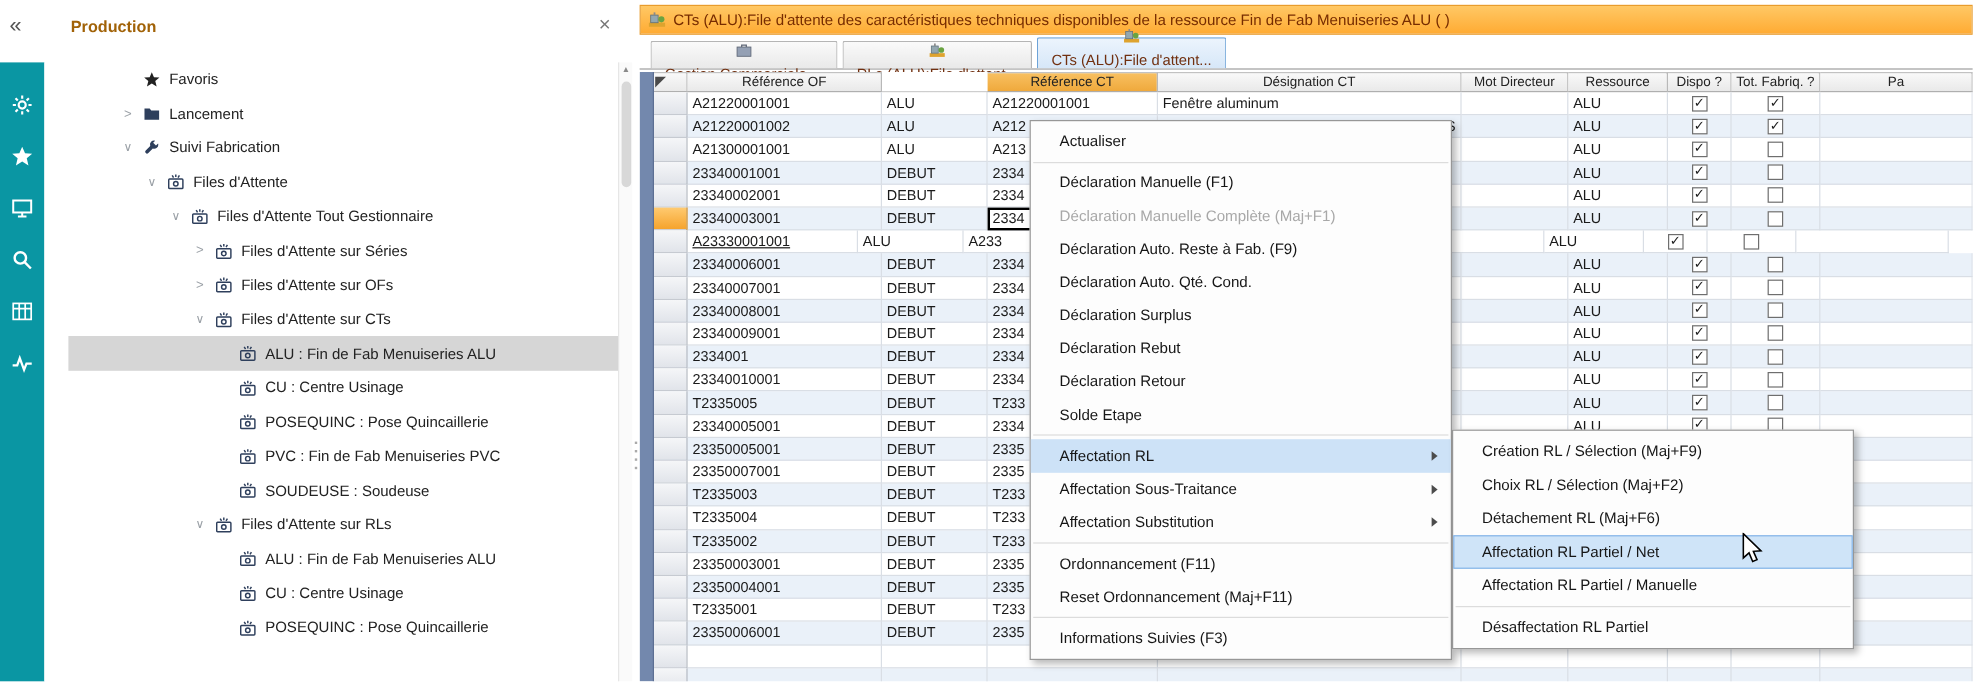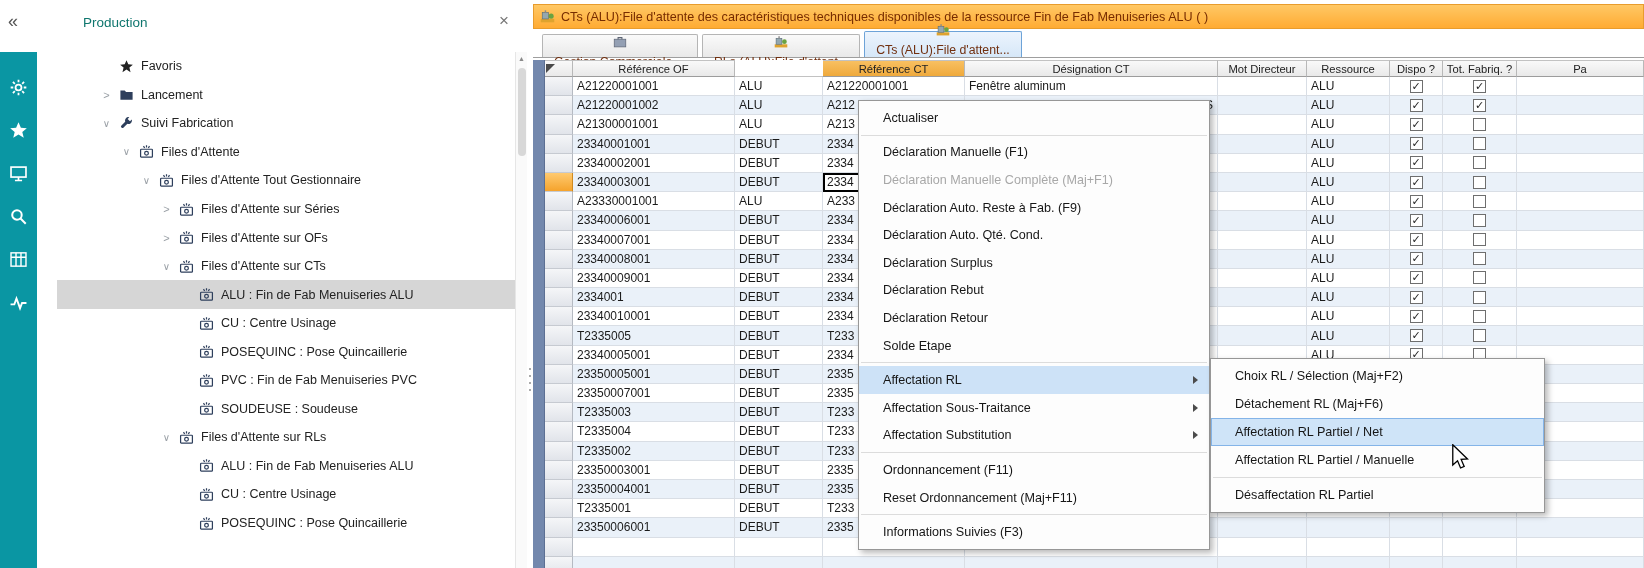--- a/index.html
+++ b/index.html
@@ -3,21 +3,21 @@
 <meta charset="utf-8">
 <style>
   *{margin:0;padding:0;box-sizing:border-box;}
   html,body{width:1644px;height:568px;overflow:hidden;background:#fff;
     font-family:"Liberation Sans",sans-serif;}
   .screen{position:absolute;left:0;top:0;width:1644px;height:568px;background:#fff;overflow:hidden;}
 
   
   .left-header{position:absolute;left:0;top:0;width:530px;height:52px;background:#fff;}
   .collapse-btn{position:absolute;left:8px;top:11px;font-size:18px;color:#555;cursor:pointer;}
-  .panel-title{position:absolute;left:59px;top:15px;color:#0f766e;font-weight:normal;font-size:13.5px;margin-left:24px;}
+  .panel-title{position:absolute;left:59px;top:15px;color:#a16207;font-weight:bold;font-size:13.5px;}
   .panel-close{position:absolute;left:499px;top:11px;color:#777;font-size:17px;cursor:pointer;}
 
   
   .teal-bar{position:absolute;left:0;top:52px;width:37px;height:516px;background:#0a96a3;padding-top:14px;}
   .ibtn{width:37px;height:43px;display:flex;align-items:center;justify-content:center;cursor:pointer;}
   .ibtn svg{width:19px;height:19px;display:block;}
 
   
   .tree{position:absolute;left:37px;top:52px;width:478px;height:516px;background:#fff;overflow:hidden;padding-left:20px;}
   .tree-row{height:28.55px;display:flex;align-items:center;font-size:12.5px;color:#222;cursor:default;}
@@ -503,21 +503,21 @@
             <div class="td center" style="width: 53px;">
               <span class="cb">✓</span>
             </div>
             <div class="td center" style="width: 74px;">
               <span class="cb"></span>
             </div>
             <div class="td" style="width: 127px;"></div>
           </div>
           <div class="tr">
             <div class="rowhdr"></div>
-            <div class="td" style="width: 162px;">A23330001001</div>
+            <div class="td" style="width: 142px; text-decoration: underline;">A23330001001</div>
             <div class="td" style="width: 88px;">ALU</div>
             <div class="td" style="width: 142px;">A233</div>
             <div class="td" style="width: 253px;"></div>
             <div class="td" style="width: 89px;"></div>
             <div class="td" style="width: 83px;">ALU</div>
             <div class="td center" style="width: 53px;">
               <span class="cb">✓</span>
             </div>
             <div class="td center" style="width: 74px;">
               <span class="cb"></span>
@@ -835,20 +835,23 @@
         <div class="mi">
           <span class="mlabel">Reset Ordonnancement (Maj+F11)</span>
         </div>
         <div class="msep"></div>
         <div class="mi">
           <span class="mlabel">Informations Suivies (F3)</span>
         </div>
       </div>
     <div class="menu sub" id="submenu">
         <div class="mi">
+          <span class="mlabel">Création RL / Sélection (Maj+F9)</span>
+        </div>
+        <div class="mi">
           <span class="mlabel">Choix RL / Sélection (Maj+F2)</span>
         </div>
         <div class="mi">
           <span class="mlabel">Détachement RL (Maj+F6)</span>
         </div>
         <div class="mi hl2">
           <span class="mlabel">Affectation RL Partiel / Net</span>
         </div>
         <div class="mi">
           <span class="mlabel">Affectation RL Partiel / Manuelle</span>

